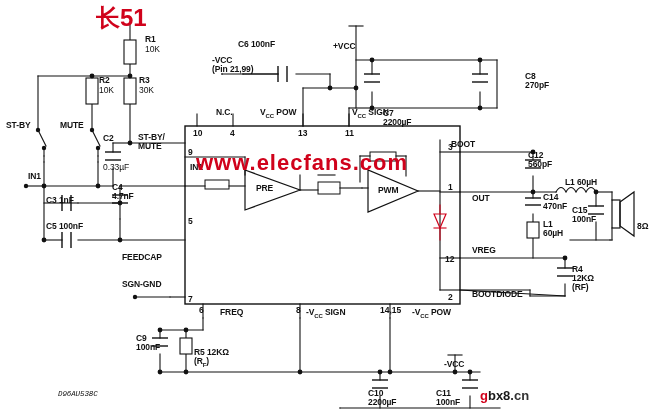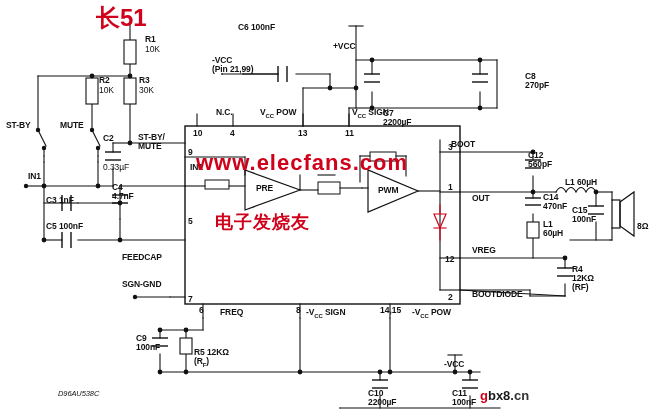--- a/index.html
+++ b/index.html
@@ -326,27 +326,27 @@
   <div class="lbl b" style="left:139px;top:76px;">R3</div>
   <div class="lbl" style="left:139px;top:86px;">30K</div>
 
   <div class="lbl b" style="left:103px;top:134px;">C2</div>
   <div class="lbl" style="left:103px;top:163px;">0.33µF</div>
 
   <div class="lbl b" style="left:46px;top:196px;"><span>C3</span> <span>1nF</span></div>
   <div class="lbl b" style="left:112px;top:183px;"><span>C4</span><br><span>4.7nF</span></div>
   <div class="lbl b" style="left:46px;top:222px;"><span>C5</span> <span>100nF</span></div>
 
-  <div class="lbl b" style="left:238px;top:23px;"><span>C6</span> <span>100nF</span></div>
+  <div class="lbl b" style="left:238px;top:40px;"><span>C6</span> <span>100nF</span></div>
   <div class="lbl b" style="left:383px;top:68px;margin-top:41px;"><span>C7</span><br><span>2200µF</span></div>
   <div class="lbl b" style="left:492px;top:72px;margin-left:33px;"><span>C8</span><br><span>270pF</span></div>
 
   <div class="lbl b" style="left:136px;top:334px;"><span>C9</span><br><span>100nF</span></div>
   <div class="lbl b" style="left:368px;top:389px;"><span>C10</span><br><span>2200µF</span></div>
-  <div class="lbl b" style="left:452px;top:389px;"><span>C11</span><br><span>100nF</span></div>
+  <div class="lbl b" style="left:436px;top:389px;"><span>C11</span><br><span>100nF</span></div>
 
   <div class="lbl b" style="left:528px;top:151px;"><span>C12</span><br><span>560pF</span></div>
   <div class="lbl b" style="left:543px;top:193px;"><span>C14</span><br><span>470nF</span></div>
   <div class="lbl b" style="left:572px;top:206px;"><span>C15</span><br><span>100nF</span></div>
   <div class="lbl b" style="left:572px;top:265px;"><span>R4</span><br><span>12KΩ
 (RF)</span></div>
 
   <div class="lbl b" style="left:194px;top:348px;"><span>R5</span> <span>12KΩ</span><br><span>(R</span><span style="font-size:6px;vertical-align:sub;">F</span><span>)</span></div>
   <div class="lbl b" style="left:543px;top:220px;"><span>L1</span><br><span>60µH</span></div>
   <div class="lbl b" style="left:565px;top:178px;">L1 60µH</div>
@@ -371,20 +371,19 @@
   <div class="lbl b" style="left:122px;top:228px;margin-top:25px;">FEEDCAP</div>
   <div class="lbl b" style="left:122px;top:280px;">SGN-GND</div>
   <div class="lbl b" style="left:220px;top:308px;">FREQ</div>
   <div class="lbl b" style="left:306px;top:308px;">-V<span style="font-size:6px;vertical-align:sub;">CC</span> SIGN</div>
   <div class="lbl b" style="left:412px;top:308px;">-V<span style="font-size:6px;vertical-align:sub;">CC</span> POW</div>
   <div class="lbl b" style="left:444px;top:360px;">-VCC</div>
 
   <div class="lbl b" style="left:256px;top:184px;">PRE</div>
   <div class="lbl b" style="left:378px;top:186px;">PWM</div>
 
-  <div class="lbl it" style="left:58px;top:390px;font-size:7.5px;">D96AU538C</div>
+  <div class="lbl it" style="left:58px;top:390px;font-size:7.5px;font-family:Liberation Mono, monospace;">D96AU538C</div>
 
   <div class="wm red1" style="left:96px;top:2px;font-size:24px;">长51</div>
   <div class="wm red2" style="left:196px;top:150px;">www.elecfans.com</div>
-  <div class="wm red2" style="left:215px;top:210px;font-size:18px;">电子发烧友</div>
   <div class="wm" style="left:480px;top:388px;font-size:13px;color:#1a1a1a;"><span style="color:#d0021b;font-weight:bold;">g</span>bx8<span style="color:#333;">.cn</span></div>
 
 </div>
 
 </body></html>

